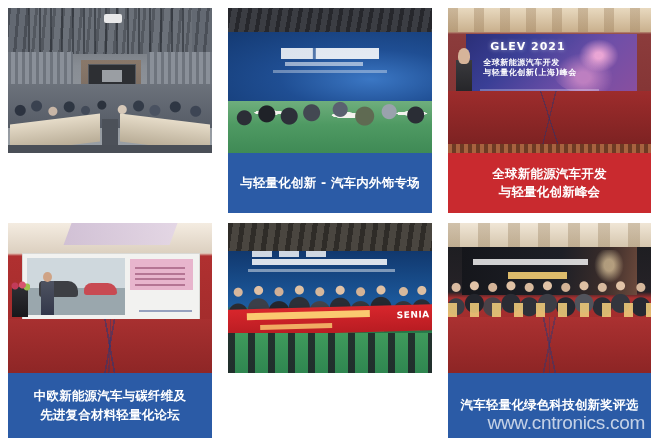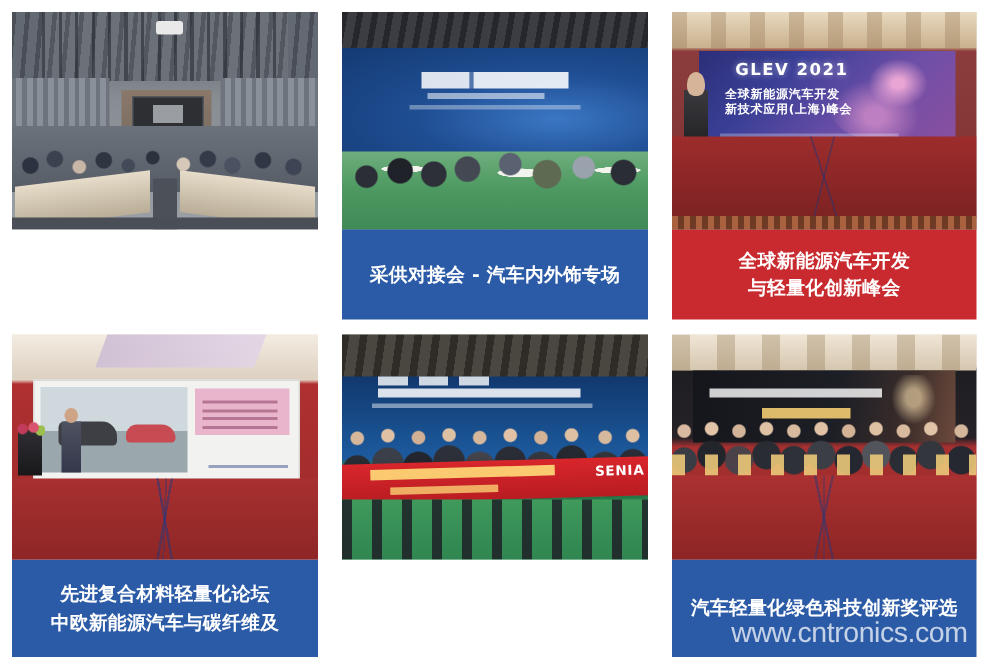--- a/index.html
+++ b/index.html
@@ -499,34 +499,34 @@
       <div class="layer bluewall"></div>
       <div class="layer bannertxt"></div>
       <div class="layer bannersub"></div>
       <div class="layer bannersub2"></div>
       <div class="layer greenfloor"></div>
       <div class="layer tables"></div>
       <div class="layer people"></div>
     </div>
     <div class="caption cap-blue">
       <div>
-        <span>采供对接会 - 汽车内外饰专场</span>
+        <span>与轻量化创新 - 汽车内外饰专场</span>
       </div>
     </div>
   </div>
 
   <div class="card row1">
     <div class="photo p3">
       <div class="layer ceiling"></div>
       <div class="layer ceil-slats"></div>
       <div class="layer led">
         <div class="swoosh"></div>
         <div class="glev">GLEV 2021</div>
         <div class="cn1">全球新能源汽车开发</div>
-        <div class="cn2">新技术应用(上海)峰会</div>
+        <div class="cn2">与轻量化创新(上海)峰会</div>
         <div class="row"></div>
       </div>
       <div class="layer podium"></div>
       <div class="layer speaker"></div>
       <div class="layer stagefloor"></div>
       <div class="layer stage-lines"></div>
       <div class="layer apron"></div>
     </div>
     <div class="caption cap-red">
       <div>
@@ -551,22 +551,22 @@
         <div class="txt"></div>
       </div>
       <div class="layer podium"></div>
       <div class="layer flowers"></div>
       <div class="layer speaker"></div>
       <div class="layer stagefloor"></div>
       <div class="layer stage-lines"></div>
     </div>
     <div class="caption cap-blue">
       <div>
+        <span>中欧新能源汽车与碳纤维及</span>
         <span>先进复合材料轻量化论坛</span>
-        <span>中欧新能源汽车与碳纤维及</span>
       </div>
     </div>
   </div>
 
   <div class="card row2">
     <div class="photo p5">
       <div class="layer ceiling"></div>
       <div class="layer bluewall"></div>
       <div class="layer logos"></div>
       <div class="layer bluetxt"></div>

